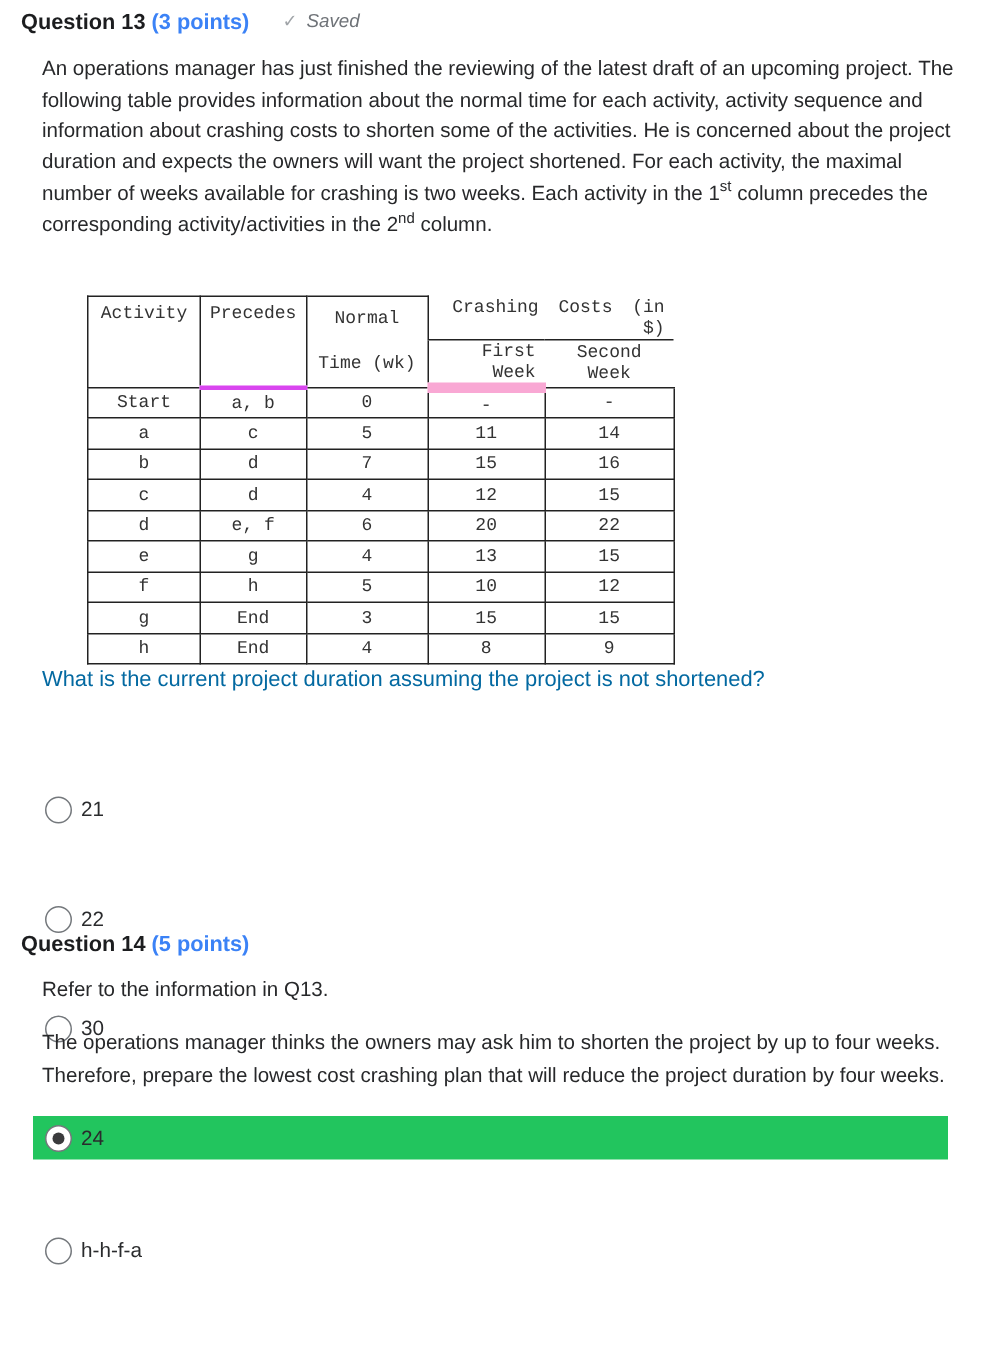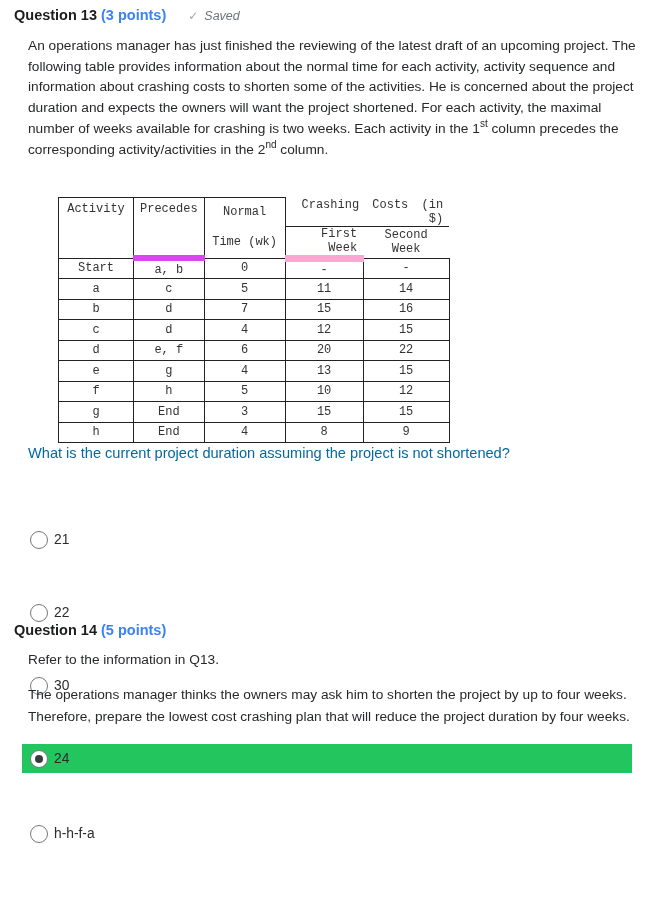--- a/index.html
+++ b/index.html
@@ -1,19 +1,19 @@
 <!DOCTYPE html>
 <html><head>
   <meta charset="utf-8">
   <style>
     * { box-sizing: border-box; margin: 0; padding: 0; }
     html, body { width: 657px; height: 897px; background: #ffffff; overflow: hidden; }
     body { font-family: "Liberation Sans", "DejaVu Sans", sans-serif; color: #202122; position: relative; }
 
-    .q-header { position: absolute; left: 14px; display: flex; align-items: flex-end; font-size: 14.5px; }
+    .q-header { position: absolute; left: 14px; display: flex; align-items: flex-start; font-size: 14.5px; }
     .q-title { font-weight: bold; color: #1c1d1f; }
     .q-points { color: #3b82f6; margin-left: 4px; font-weight: bold; }
     .saved { margin-left: 22px; color: #6f7378; font-style: italic; font-size: 12.5px; display: flex; align-items: center; }
     .saved-icon { color: #a0a4a8; font-style: normal; margin-right: 6px; font-size: 12px; }
 
     .para { position: absolute; left: 28px; width: 610px; font-size: 13.7px; line-height: 20.7px; color: #27282a; }
     .para sup { font-size: 10px; line-height: 0; vertical-align: super; }
 
     .table-wrap { position: absolute; left: 58px; top: 197px; }
     table.data { border-collapse: collapse; font-family: Liberation Mono, monospace; font-size: 12px; color: #333; }
@@ -24,21 +24,21 @@
     table.data td.c-fw  { width: 78px; }
     table.data td.c-sw  { width: 86px; }
     table.data tr.h1 td { height: 21px; vertical-align: middle; }
     table.data tr.h2 td { height: 21px; }
     table.data td.h-act, table.data td.h-pre { vertical-align: top !important; padding-top: 4px; }
     table.data td.h-nor { border-bottom: 1px solid #222; }
     table.data td.h-crash { border-top: none; border-right: none; border-left: 1px solid #222; text-align: right; padding-right: 6px; word-spacing: 6px; }
     table.data td.h-fw { border-top: 1px solid #222; border-right: none; border-bottom: 7px solid #f9a8d4; text-align: right; }
     table.data td.h-sw { border-top: 1px solid #222; border-left: none; border-right: none; border-bottom: 1px solid #222; }
     table.data td.h-act { border-bottom: 1px solid #222; }
-    table.data td.h-pre { border-bottom: 6px solid #d946ef; }
+    table.data td.h-pre { border-bottom: 3px solid #d946ef; }
 
     .prompt { position: absolute; left: 28px; top: 445px; font-size: 14.6px; color: #0369a1; }
 
     .options { position: absolute; left: 22px; width: 610px; }
     .option { display: flex; align-items: center; height: 29px; padding-left: 8px; margin-top: 44px; }
     .option.selected { background: #22c55e; }
     .radio { width: 18px; height: 18px; border: 1px solid #74787c; border-radius: 50%; background: #fff; display: flex; align-items: center; justify-content: center; flex: 0 0 18px; }
     .radio .dot { width: 8px; height: 8px; border-radius: 50%; background: #3a3b3d; }
     .opt-label { margin-left: 6px; font-size: 13.8px; color: #2a2b2d; }
   </style>

